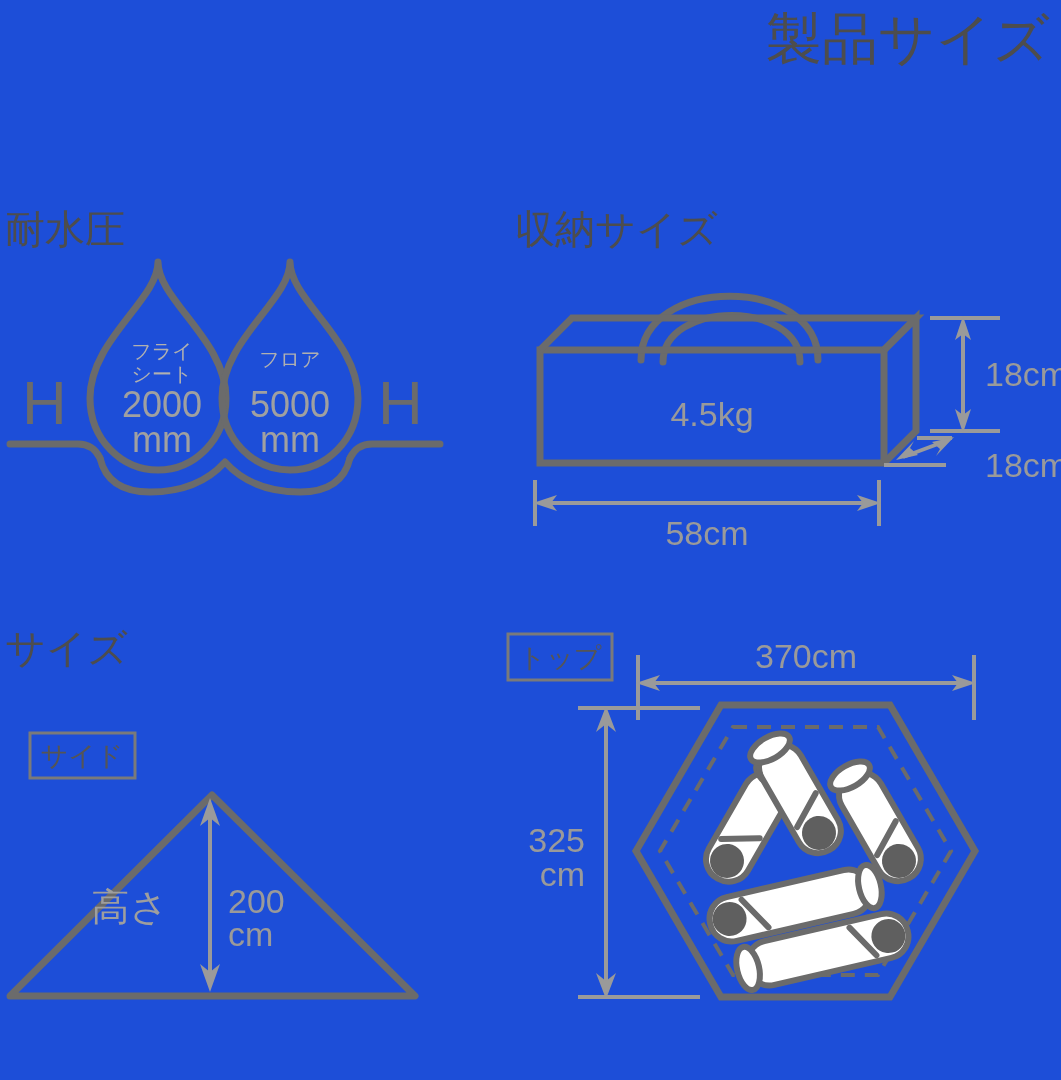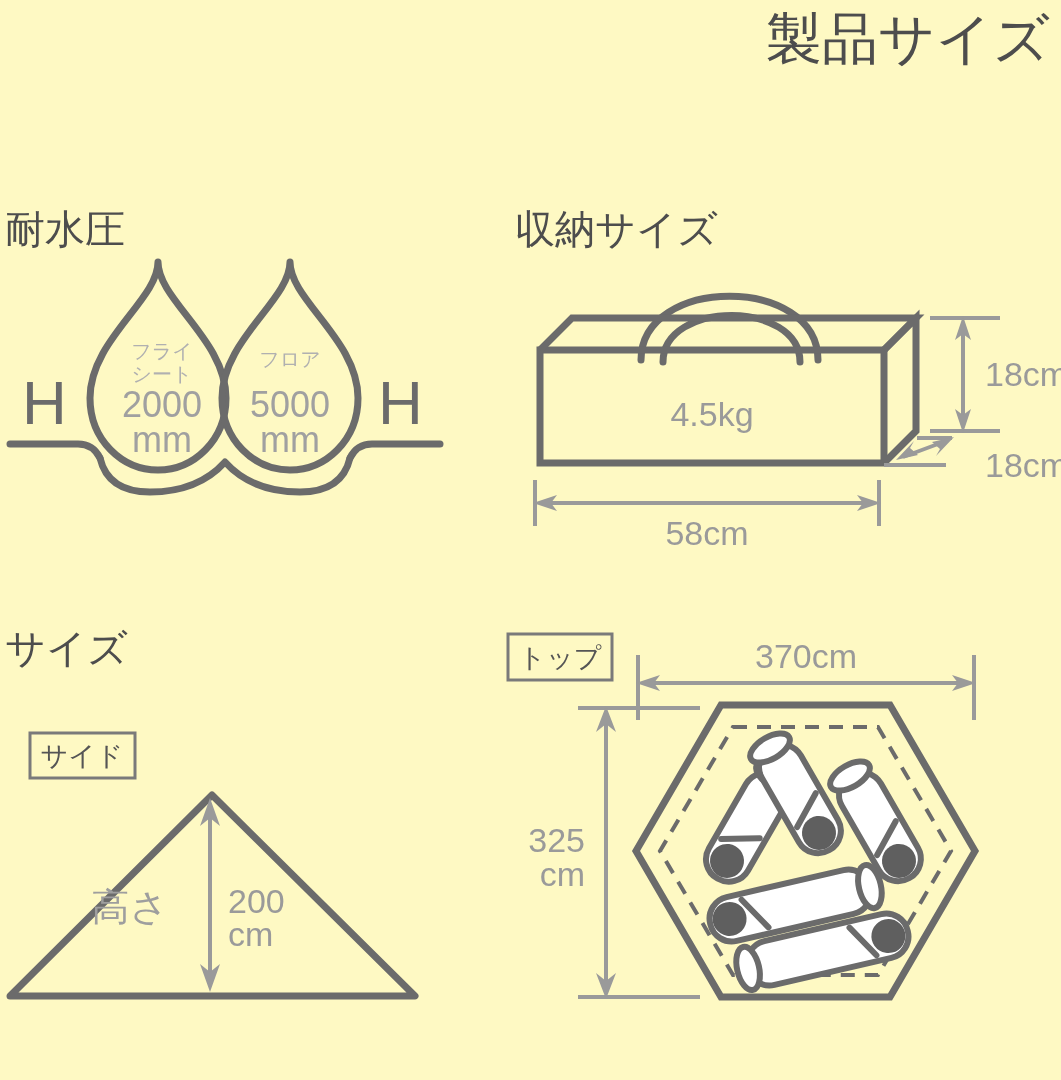--- a/index.html
+++ b/index.html
@@ -8,21 +8,21 @@
     padding: 0;
     background: #ffffff;
   }
   body {
     font-family: "Liberation Sans", "DejaVu Sans", sans-serif;
   }
   #page {
     position: relative;
     width: 1061px;
     height: 1080px;
-    background: #fef9c3;
+    background: #1d4ed8;
     overflow: hidden;
   }
   #page svg {
     position: absolute;
     top: 0;
     left: 0;
     width: 1061px;
     height: 1080px;
   }
   .ttl {

